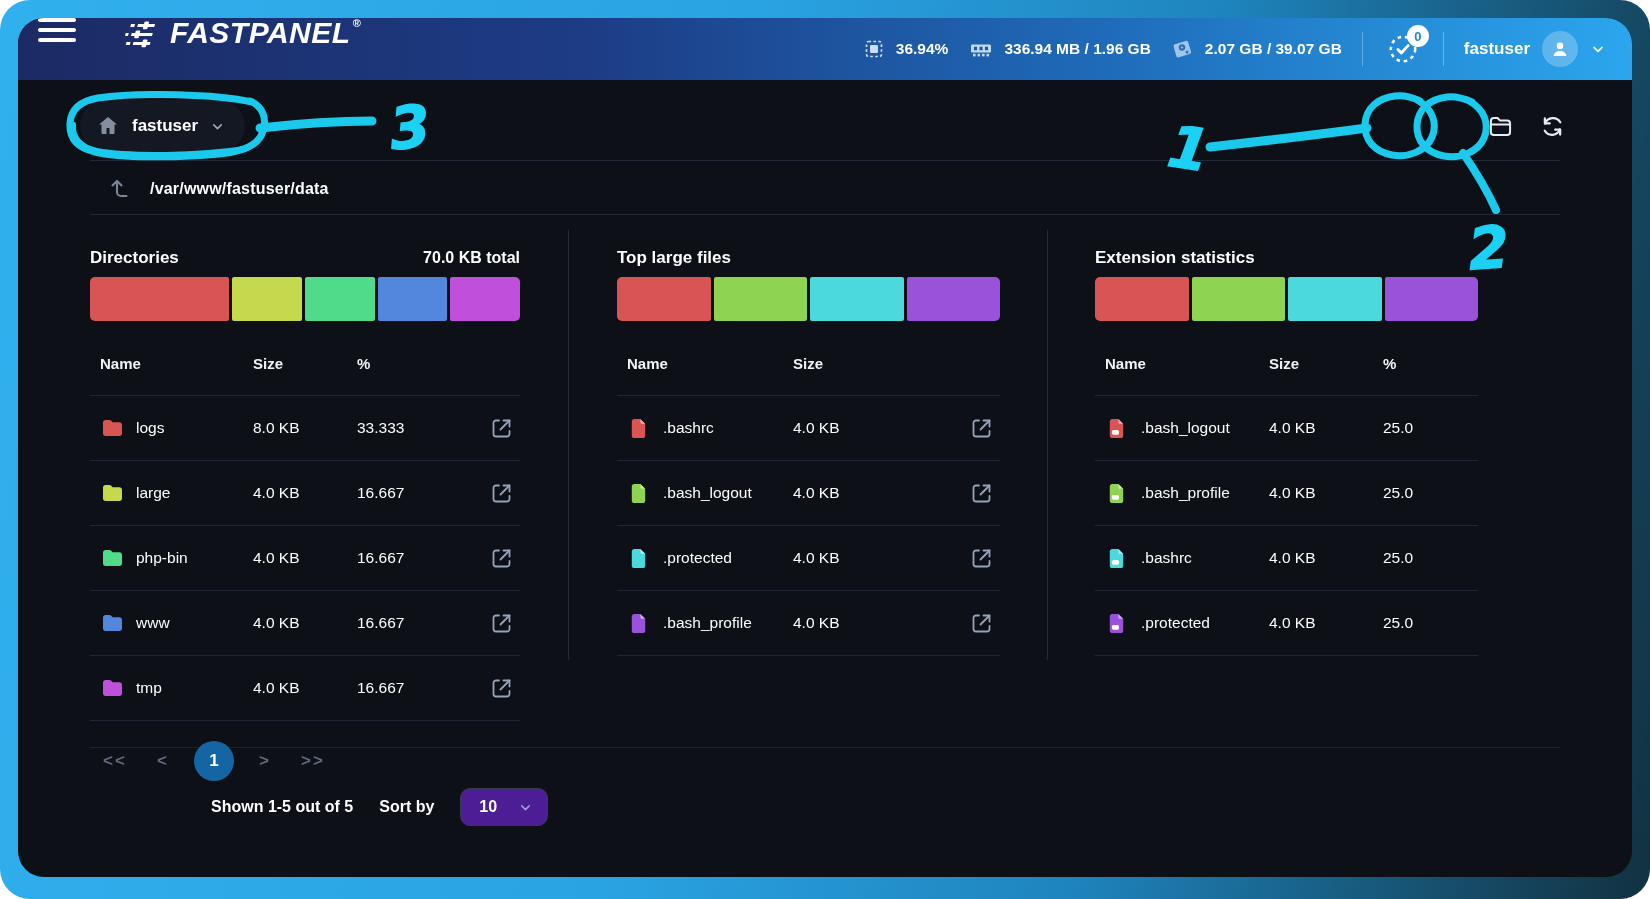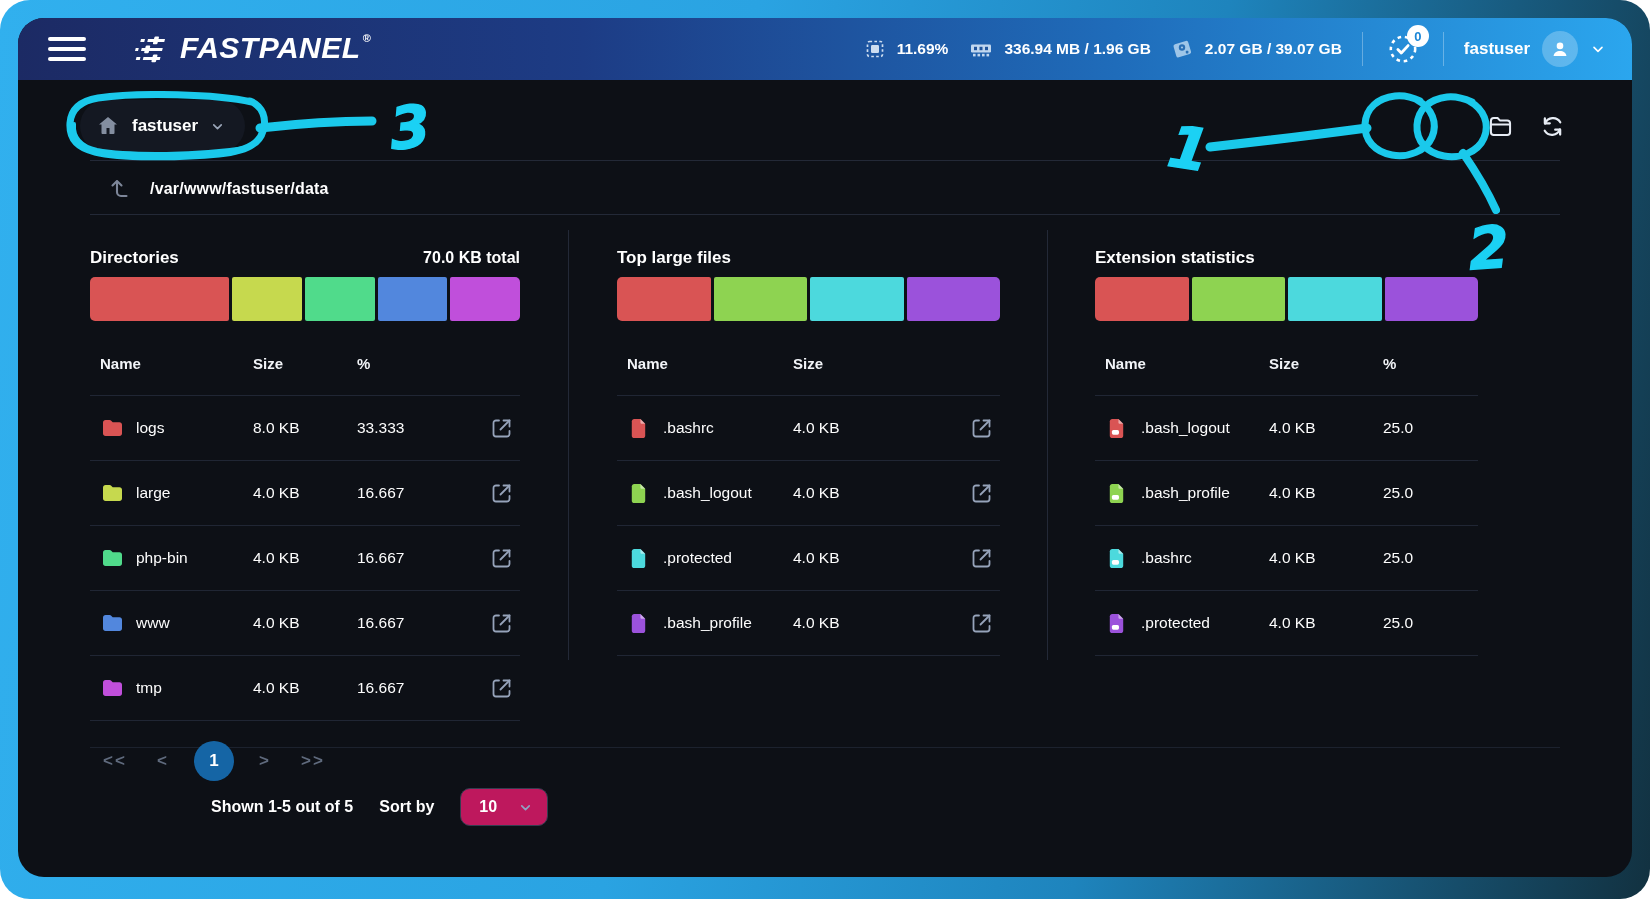--- a/index.html
+++ b/index.html
@@ -11,21 +11,21 @@
     -webkit-font-smoothing:antialiased;
   }
   .app{
     position:absolute; left:18px; top:18px; width:1614px; height:859px;
     background:#0d1016; border-radius:26px; overflow:hidden;
   }
   
   .header{
     position:absolute; left:0; top:0; right:0; height:62px;
     background:linear-gradient(90deg,#1c2a64 0%,#1d3c85 35%,#1f6cba 68%,#2ba6ee 100%);
-    display:flex; align-items:center; padding:0 26px 0 30px; box-sizing:border-box;
+    display:flex; padding:0 26px 0 20px; box-sizing:border-box;
   }
   .burger{width:38px; display:flex; flex-direction:column; gap:6px; cursor:pointer;}
   .burger i{display:block; height:4px; background:#fff; border-radius:2px;}
   .brand{display:flex; align-items:flex-start; margin-left:46px; cursor:pointer;}
   .brand svg{margin-top:2px;}
   .brand-text{font-size:30px; font-weight:900; font-style:italic; letter-spacing:.5px; margin-left:8px; line-height:30px;}
   .brand-reg{font-size:11px; font-weight:700; margin-left:2px; line-height:10px;}
   .hright{margin-left:auto; display:flex; align-items:center; gap:20px;}
   .stat{display:flex; align-items:center; gap:10px; font-size:15.5px; font-weight:600;}
   .stat svg{opacity:.92;}
@@ -76,21 +76,21 @@
   .c3 .r-icon{width:36px;} .c3 .r-name{width:128px;} .c3 .r-size{width:114px;} .c3 .r-pct{flex:1;}
   
   .pagdiv{position:absolute; left:72px; right:72px; top:729px; height:1px; background:#1c222e;}
   .pager{position:absolute; left:80px; top:723px; display:flex; align-items:center; gap:14px;}
   .pchev{width:34px; text-align:center; color:#5f6a7d; font-size:17px; font-weight:700; letter-spacing:2px; cursor:pointer;}
   .pnum{width:40px; height:40px; border-radius:50%; background:#1565a5; color:#fff; font-size:17px; font-weight:600;
     display:flex; align-items:center; justify-content:center; cursor:pointer;}
   .shownrow{position:absolute; left:193px; top:770px; display:flex; align-items:center; gap:26px;}
   .shown, .sortlbl{font-size:16px; font-weight:600;}
   .sortsel{
-    width:88px; height:38px; border:1px solid #343d50; border-radius:10px; background:#be185d;
+    width:88px; height:38px; border:1px solid #343d50; border-radius:10px; background:#4c1d95;
     display:flex; align-items:center; justify-content:space-between; padding:0 14px 0 18px; box-sizing:border-box; cursor:pointer;
   }
   .sortsel .val{font-size:16px; font-weight:600;}
   
   .anno{position:absolute; inset:0; pointer-events:none;}
   .anno text{font-family:"DejaVu Sans",sans-serif; font-weight:700; font-style:italic;}
   svg{display:block;}
 </style>
 </head>
 <body>
@@ -125,21 +125,21 @@
     </div>
 
     <div class="hright">
       <div class="stat">
         <span>
           <svg width="24" height="24" viewBox="0 0 24 24">
               <rect x="8" y="8" width="8" height="8" rx="1.2" fill="#dce9f7"></rect>
               <rect x="4.5" y="4.5" width="15" height="15" rx="2" fill="none" stroke="#dce9f7" stroke-width="1.7" stroke-dasharray="2.6 2.3"></rect>
             </svg>
         </span>
-        <span>11.69%</span>
+        <span>36.94%</span>
       </div>
       <div class="stat">
         <span>
           <svg width="26" height="24" viewBox="0 0 26 24">
               <g fill="#cfe2f5">
                 <rect x="3" y="7.5" width="20" height="8" rx="1.2"></rect>
                 <rect x="5" y="16.8" width="2.6" height="2.6"></rect>
                 <rect x="9.5" y="16.8" width="2.6" height="2.6"></rect>
                 <rect x="14" y="16.8" width="2.6" height="2.6"></rect>
                 <rect x="18.5" y="16.8" width="2.6" height="2.6"></rect>

